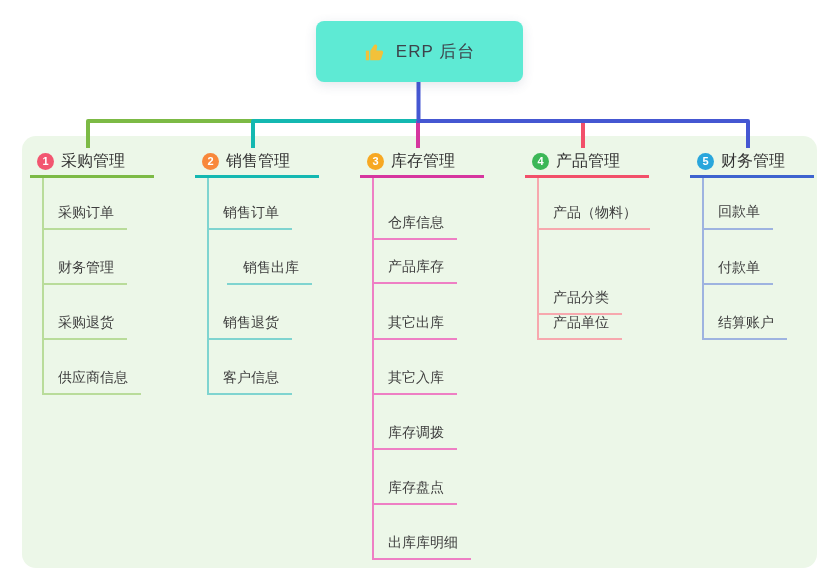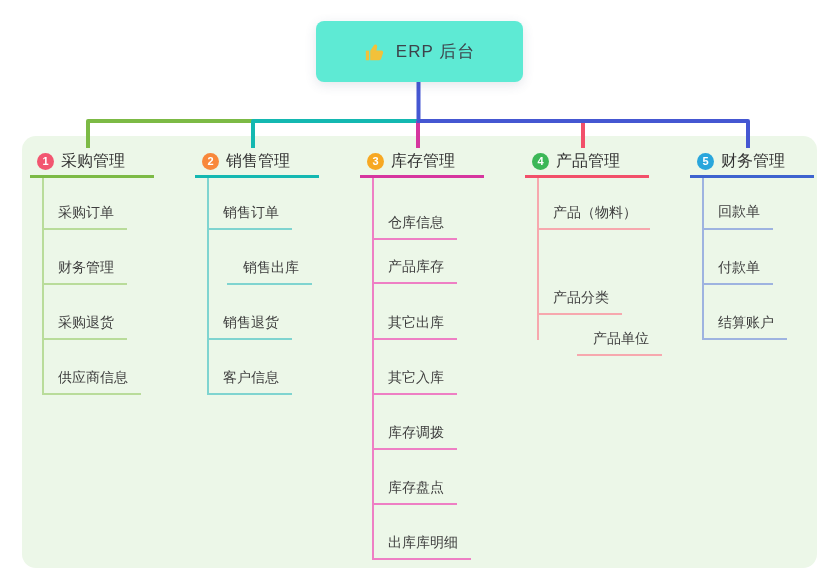--- a/index.html
+++ b/index.html
@@ -97,21 +97,21 @@
       <div class="child-node" style="left: 372px; top: 422px; border-bottom-color: rgb(238, 127, 196);">库存调拨</div>
       <div class="child-node" style="left: 372px; top: 477px; border-bottom-color: rgb(238, 127, 196);">库存盘点</div>
       <div class="child-node" style="left: 372px; top: 532px; border-bottom-color: rgb(238, 127, 196);">出库库明细</div>
       <div class="branch-header" style="left: 525px; top: 147px; border-bottom-color: rgb(242, 80, 106);">
         <span class="badge" style="background: rgb(60, 183, 87);">4</span>
         <span>产品管理</span>
       </div>
       <div class="spine" style="left: 537px; top: 178px; height: 162px; background: rgb(247, 168, 174);"></div>
       <div class="child-node" style="left: 537px; top: 202px; border-bottom-color: rgb(247, 168, 174);">产品（物料）</div>
       <div class="child-node" style="left: 537px; top: 257px; border-bottom-color: rgb(247, 168, 174); margin-top: 30px;">产品分类</div>
-      <div class="child-node" style="left: 537px; top: 328px; border-bottom-color: rgb(247, 168, 174); margin-left: 40px;">产品单位</div>
+      <div class="child-node" style="left: 537px; top: 312px; border-bottom-color: rgb(247, 168, 174);">产品单位</div>
       <div class="branch-header" style="left: 690px; top: 147px; border-bottom-color: rgb(62, 99, 207);">
         <span class="badge" style="background: rgb(41, 166, 220);">5</span>
         <span>财务管理</span>
       </div>
       <div class="spine" style="left: 702px; top: 178px; height: 162px; background: rgb(158, 179, 224);"></div>
       <div class="child-node" style="left: 702px; top: 202px; border-bottom-color: rgb(158, 179, 224); font-family: Liberation Serif, serif;">回款单</div>
       <div class="child-node" style="left: 702px; top: 257px; border-bottom-color: rgb(158, 179, 224);">付款单</div>
       <div class="child-node" style="left: 702px; top: 312px; border-bottom-color: rgb(158, 179, 224);">结算账户</div>
     </div>
 </div>

